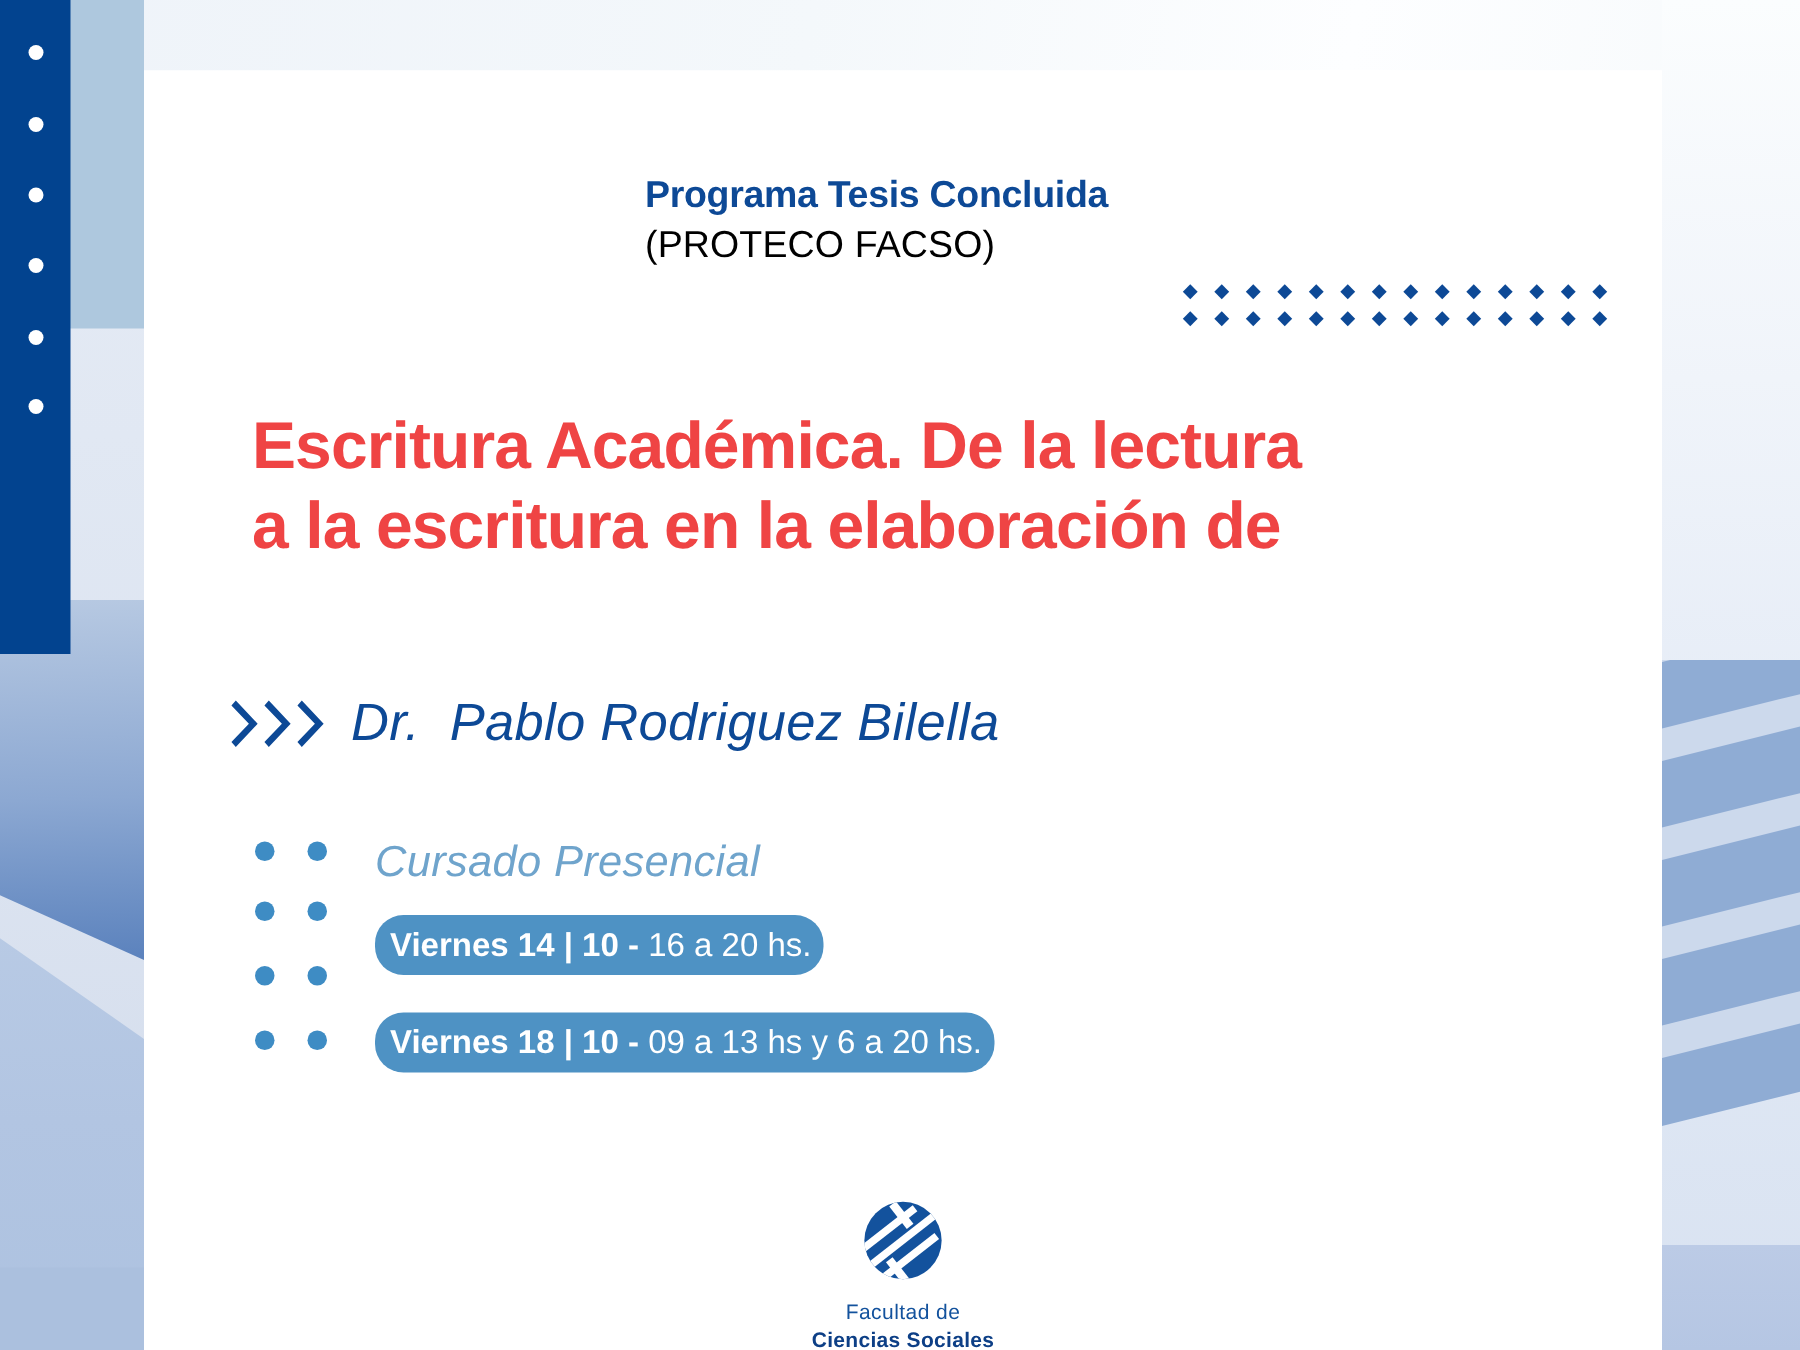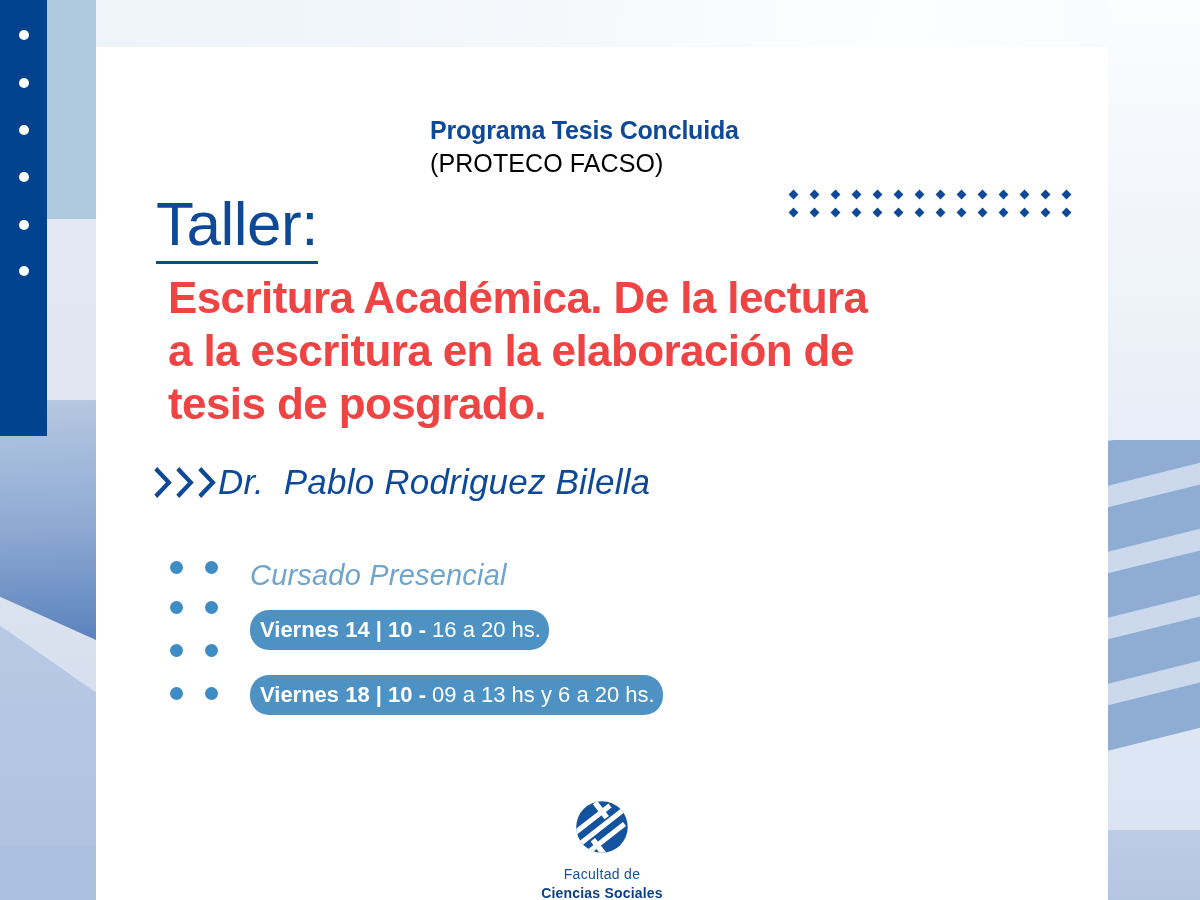--- a/index.html
+++ b/index.html
@@ -197,21 +197,21 @@
     letter-spacing: -0.6px;
   }
   .main-title div { white-space: nowrap; }
 
   
   .speaker {
     position: absolute;
     left: 58px; top: 415px;
     display: flex;
     align-items: center;
-    gap: 0;
+    gap: 16px;
   }
   .chevrons {
     display: flex;
     align-items: center;
     gap: 2px;
   }
   .chev {
     width: 20px; height: 33px;
   }
   .speaker-name {
@@ -362,28 +362,24 @@
             <span class="diamond"></span>
             <span class="diamond"></span>
             <span class="diamond"></span>
             <span class="diamond"></span>
             <span class="diamond"></span>
             <span class="diamond"></span>
           </div>
         </div>
     </div>
 
-    <div class="taller-wrap">
-      <span class="taller">Taller:</span>
-    </div>
 
     <div class="main-title">
       <div>Escritura Académica. De la lectura</div>
       <div>a la escritura en la elaboración de</div>
-      <div>tesis de posgrado.</div>
     </div>
 
     <div class="speaker">
       <span class="chevrons" id="chevrons">
           <svg class="chev" viewBox="0 0 20 34">
             <path d="M3 1 L18 17 L3 33 L0 29.5 L12 17 L0 4.5 Z" fill="#0d4996"></path>
           </svg>
           <svg class="chev" viewBox="0 0 20 34">
             <path d="M3 1 L18 17 L3 33 L0 29.5 L12 17 L0 4.5 Z" fill="#0d4996"></path>
           </svg>

